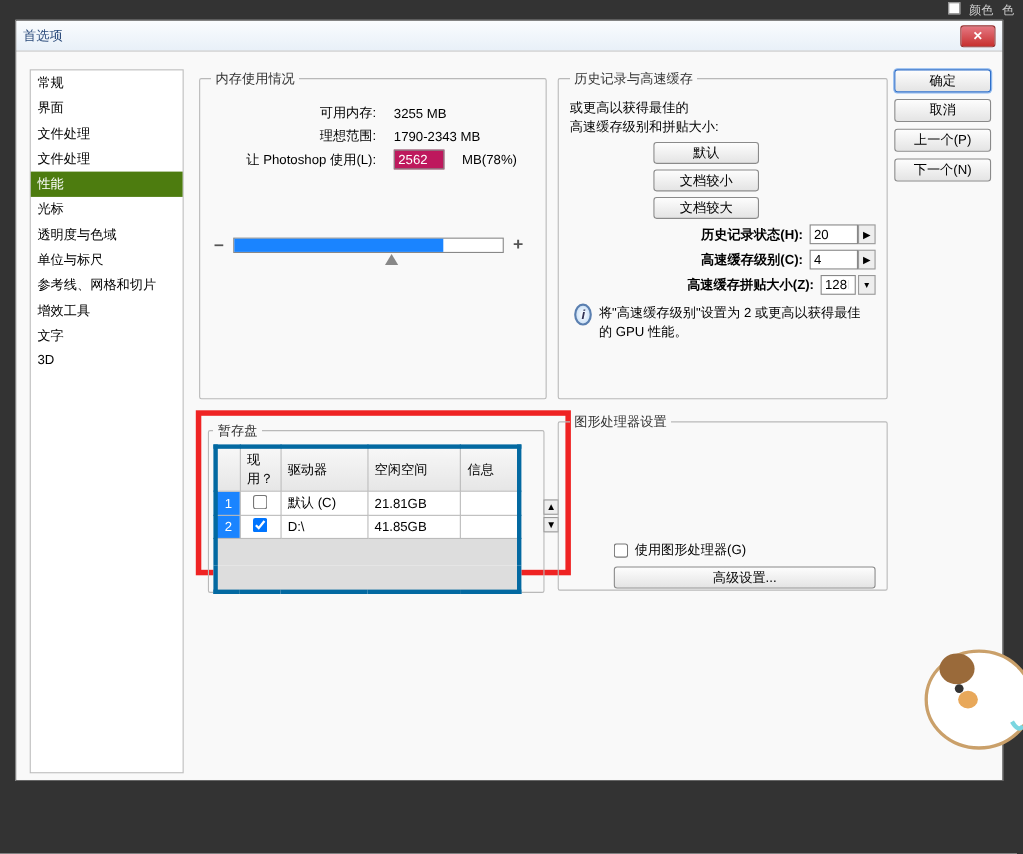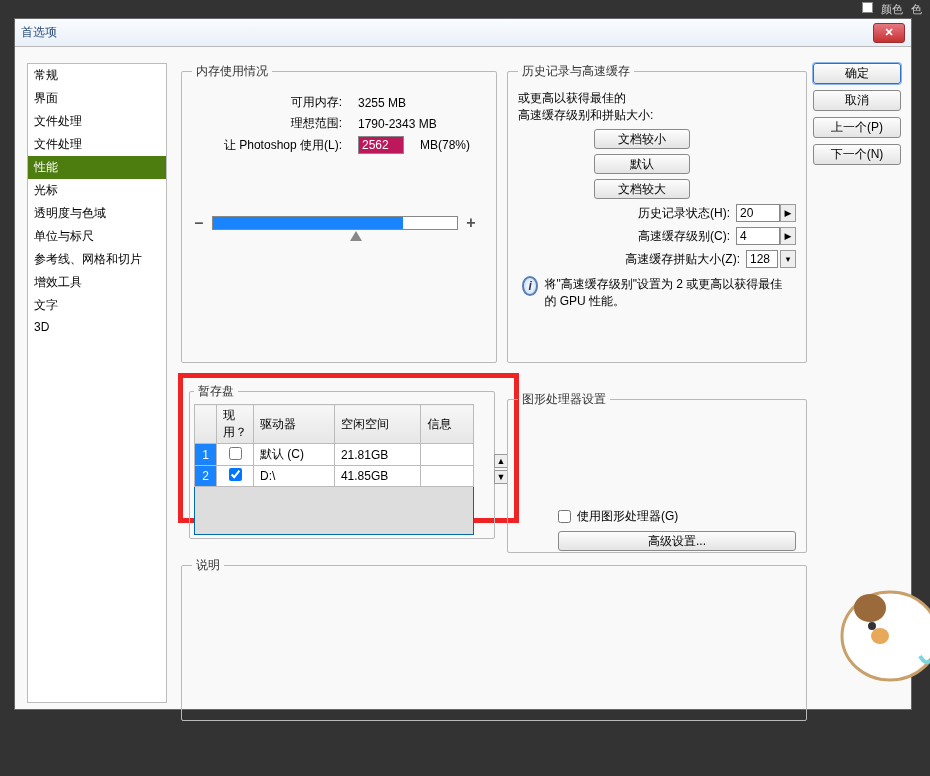--- a/index.html
+++ b/index.html
@@ -24,43 +24,43 @@
 .mem .label { text-align: right; width: 150px; }
 .mem .val { width: auto; }
 .mem input[type=text] { width: 46px; height: 18px; border: 1px solid #888; padding: 1px 3px; background: #be185d; color: #fff; font-size: 12px; }
 .slider-row { display: flex; align-items: center; gap: 6px; margin-top: 60px; }
 .slider-row .minus, .slider-row .plus { width: 14px; text-align: center; font-size: 16px; font-weight: bold; color: #555; }
 .slider { position: relative; width: 246px; height: 14px; border: 1px solid #888; background: #fff; }
 .slider .fill { position: absolute; left: 0; top: 0; bottom: 0; width: 78%; background: #1a84ff; }
 .slider .thumb { position: absolute; left: 56%; top: 14px; width: 0; height: 0; border-left: 6px solid transparent; border-right: 6px solid transparent; border-bottom: 10px solid #888; }
 .history { position: absolute; left: 492px; top: 16px; width: 300px; height: 300px; }
 .history .row { display: flex; align-items: center; justify-content: flex-end; gap: 6px; margin: 5px 0; }
-.history .row .lab { text-align: center; }
+.history .row .lab { text-align: center; font-weight: bold; }
 .small-btn { height: 20px; min-width: 96px; border: 1px solid #8a8a8a; background: linear-gradient(#fdfdfd,#e4e4e4); border-radius: 3px; display: flex; align-items: center; justify-content: center; padding: 0 8px; }
 .spin { display: flex; align-items: center; }
 .spin input { width: 44px; height: 18px; border: 1px solid #888; padding: 1px 3px; font-size: 12px; }
 .spin .arr { width: 16px; height: 18px; border: 1px solid #9a9a9a; background: #eee; display: flex; align-items: center; justify-content: center; font-size: 9px; }
 .dd { display: flex; align-items: center; }
 .dd input { width: 32px; height: 18px; border: 1px solid #888; padding: 1px 6px 1px 3px; font-size: 12px; }
 .dd .ca { width: 16px; height: 18px; border: 1px solid #9a9a9a; background: #eee; display: flex; align-items: center; justify-content: center; font-size: 9px; margin-left: 2px; }
 .hint { display: flex; gap: 6px; align-items: flex-start; margin-top: 8px; padding: 0 4px; }
 .hint .info { width: 20px; height: 20px; border-radius: 50%; background: radial-gradient(#fff,#bcd8f5); border: 2px solid #5a7fb0; display: flex; align-items: center; justify-content: center; font-style: italic; font-weight: bold; color: #335; }
 .scratch-wrap { position: absolute; left: 163px; top: 326px; width: 341px; height: 150px; border: 5px solid #ef2323; }
 .scratch { position: absolute; left: 174px; top: 336px; width: 274px; height: 160px; }
 .scratch fieldset { width: 306px; height: 156px; padding: 4px; }
-.tbl { width: 280px; border: 1px solid #0369a1; border-collapse: collapse; background: #fff; }
+.tbl { width: 280px; border: 4px solid #0369a1; border-collapse: collapse; background: #fff; }
 .tbl th, .tbl td { border: 1px solid #bbb; padding: 2px 6px; font-weight: normal; height: 20px; text-align: left; }
 .tbl th { background: linear-gradient(#f7f7f7,#e6e6e6); }
 .tbl td.num { background: #1a84ff; color: #fff; text-align: center; width: 22px; }
 .tbl td.ck { width: 28px; text-align: center; }
 .tbl tbody tr.gray td { background: #ddd; border: none; }
 .tbl-box { position: relative; }
 .updown { position: absolute; right: -18px; top: 50px; display: flex; flex-direction: column; gap: 2px; }
 .updown .a { width: 14px; height: 14px; border: 1px solid #999; background: #eee; display: flex; align-items: center; justify-content: center; font-size: 9px; }
-.gpu { position: absolute; left: 492px; top: 344px; width: 300px; height: 162px; }
+.gpu { position: absolute; left: 492px; top: 328px; width: 300px; height: 162px; }
 .gpu .chk { display: flex; align-items: center; gap: 6px; margin-top: 90px; margin-left: 40px; }
 .desc { position: absolute; left: 166px; top: 510px; width: 626px; height: 164px; }
 .mascot { position: absolute; right: 0; bottom: 90px; width: 100px; height: 120px; overflow: hidden; }
 .mascot svg { width: 100%; height: 100%; }
 </style>
 </head>
 <body>
 
 <div class="topbar">
   <span class="swatch" style="background:#fff;border:1px solid #888"></span>
@@ -122,25 +122,25 @@
         </div>
         <div class="plus">+</div>
       </div>
     </fieldset>
 
     <fieldset class="history">
       <legend>历史记录与高速缓存</legend>
       <div>或更高以获得最佳的</div>
       <div>高速缓存级别和拼贴大小:</div>
       <div class="row">
+          <div class="small-btn">默认</div>
+          <div style="width:100px"></div>
+        </div>
+      <div class="row">
           <div class="small-btn">文档较小</div>
-          <div style="width:100px"></div>
-        </div>
-      <div class="row">
-          <div class="small-btn">默认</div>
           <div style="width:100px"></div>
         </div>
       <div class="row">
           <div class="small-btn">文档较大</div>
           <div style="width:100px"></div>
         </div>
       <div class="row">
         <div class="lab">历史记录状态(H):</div>
         <div class="spin">
             <input value="20" style="">
@@ -217,23 +217,20 @@
       <legend>图形处理器设置</legend>
       <div class="chk">
         <input type="checkbox" style="">
         <span>使用图形处理器(G)</span>
       </div>
       <div class="row" style="justify-content:flex-start;margin-left:40px;margin-top:6px">
         <div class="small-btn" style="min-width:86px">高级设置...</div>
       </div>
     </fieldset>
 
-    <fieldset class="desc">
-      <legend>说明</legend>
-    </fieldset>
 
   </div>
 </div>
 
 <div class="mascot">
   <svg viewBox="0 0 100 120">
     <ellipse cx="60" cy="70" rx="48" ry="44" fill="#fff" stroke="#caa06a" stroke-width="3"></ellipse>
     <ellipse cx="40" cy="42" rx="16" ry="14" fill="#9a6a3a"></ellipse>
     <ellipse cx="50" cy="70" rx="9" ry="8" fill="#e8a85a"></ellipse>
     <circle cx="42" cy="60" r="4" fill="#333"></circle>

